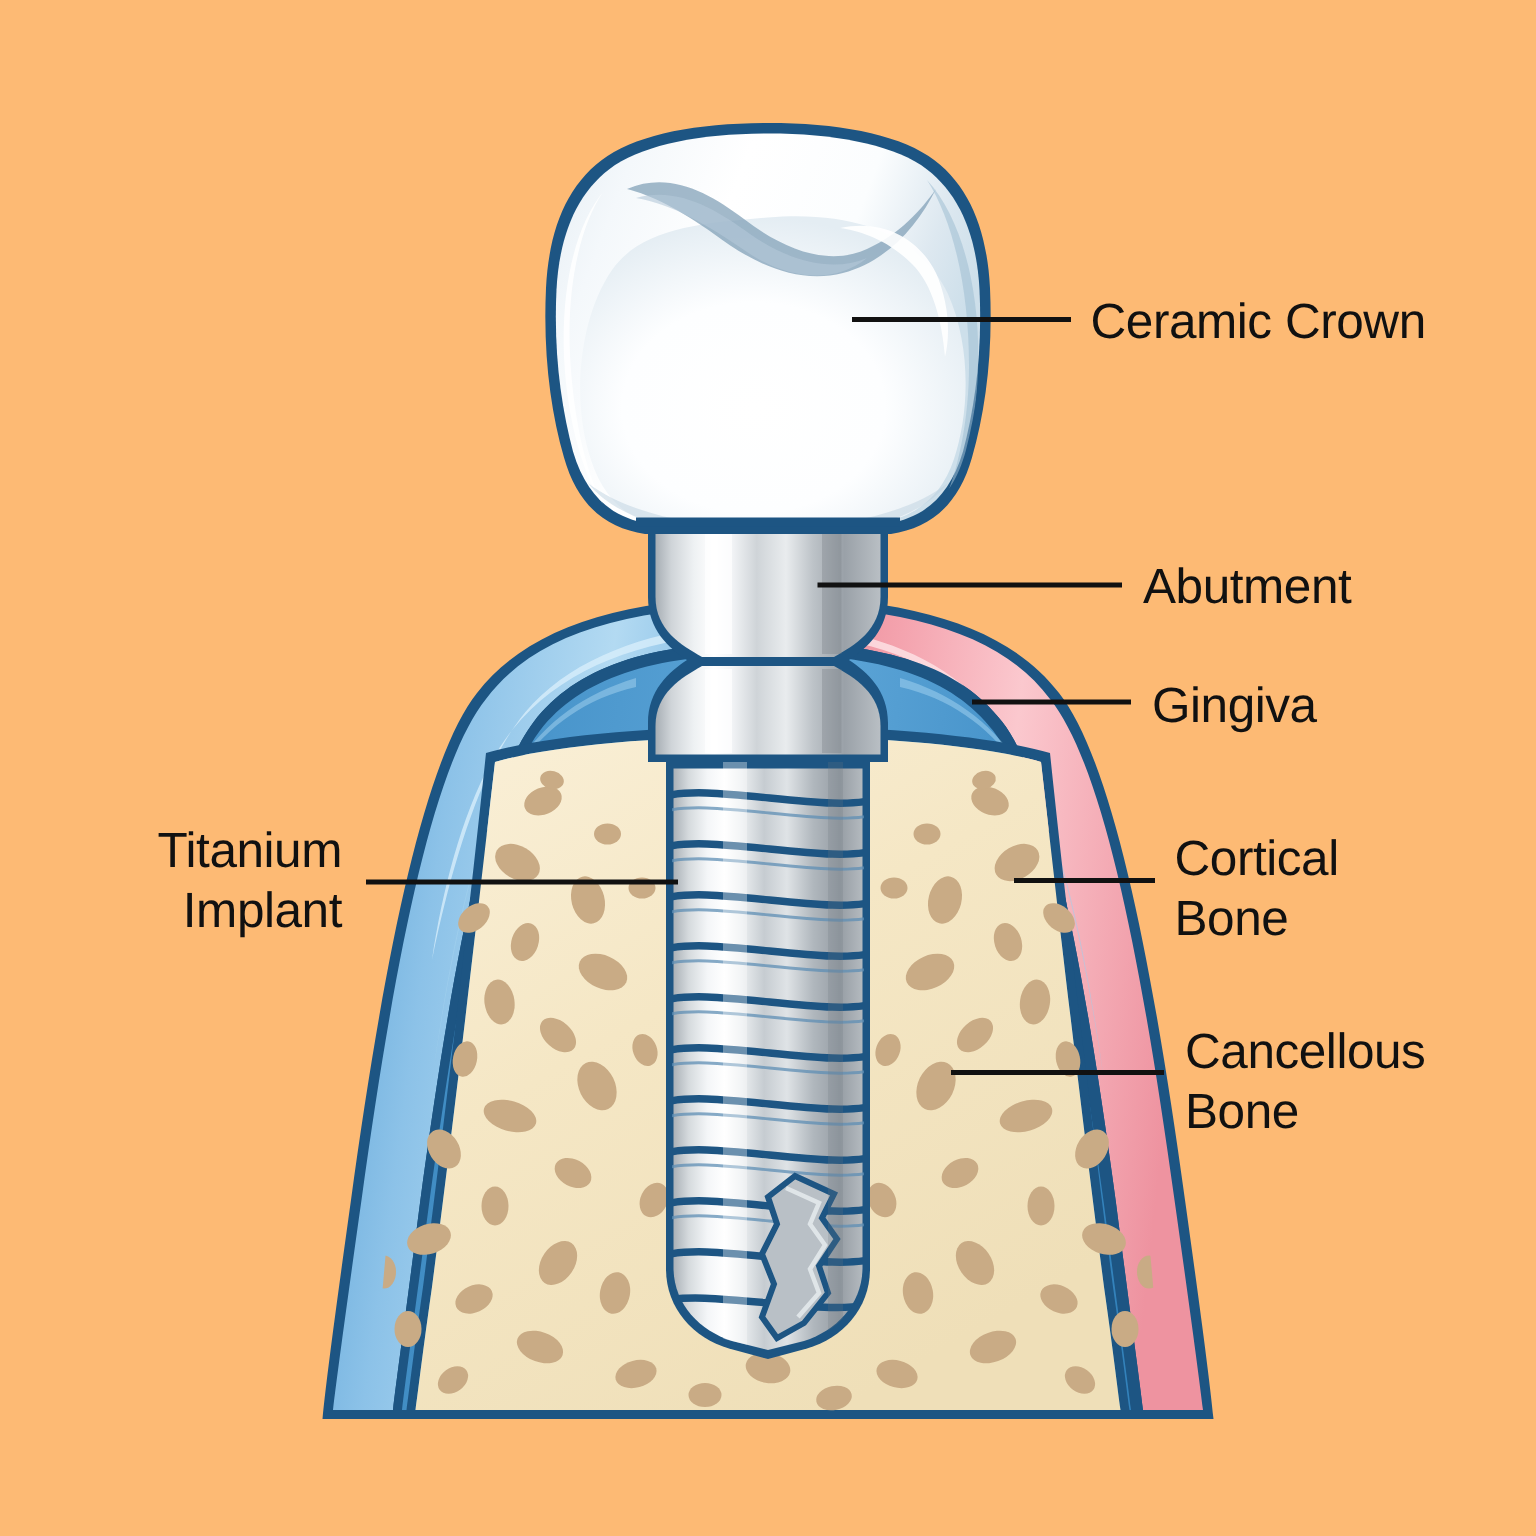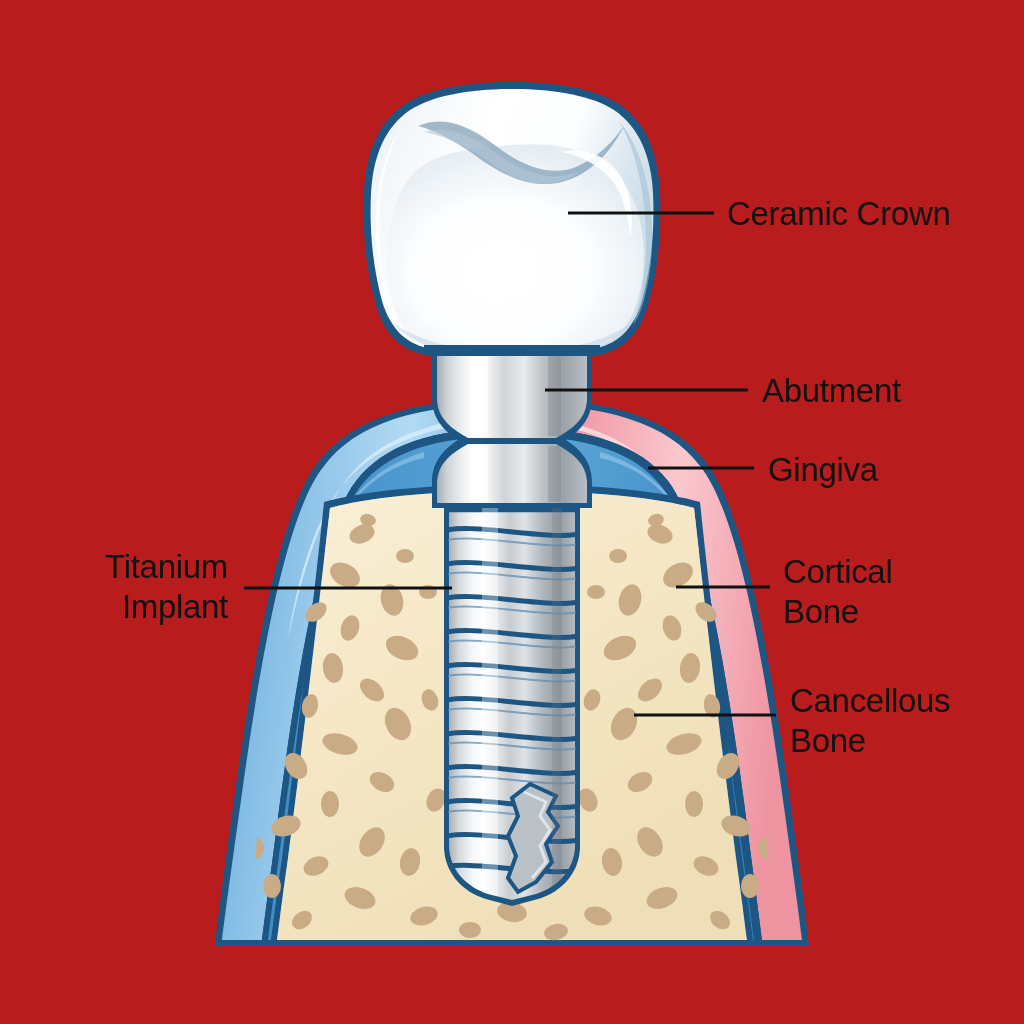--- a/index.html
+++ b/index.html
@@ -10,21 +10,21 @@
   body {
     width: 1024px;
     height: 1024px;
     overflow: hidden;
     font-family: "Liberation Sans", sans-serif;
   }
   #diagram-root {
     position: relative;
     width: 1024px;
     height: 1024px;
-    background: #b91c1c;
+    background: #fdba74;
   }
   #scene {
     display: block;
     width: 1024px;
     height: 1024px;
   }
   .label-text {
     font-family: "Liberation Sans", sans-serif;
     font-size: 33px;
     fill: #111111;

